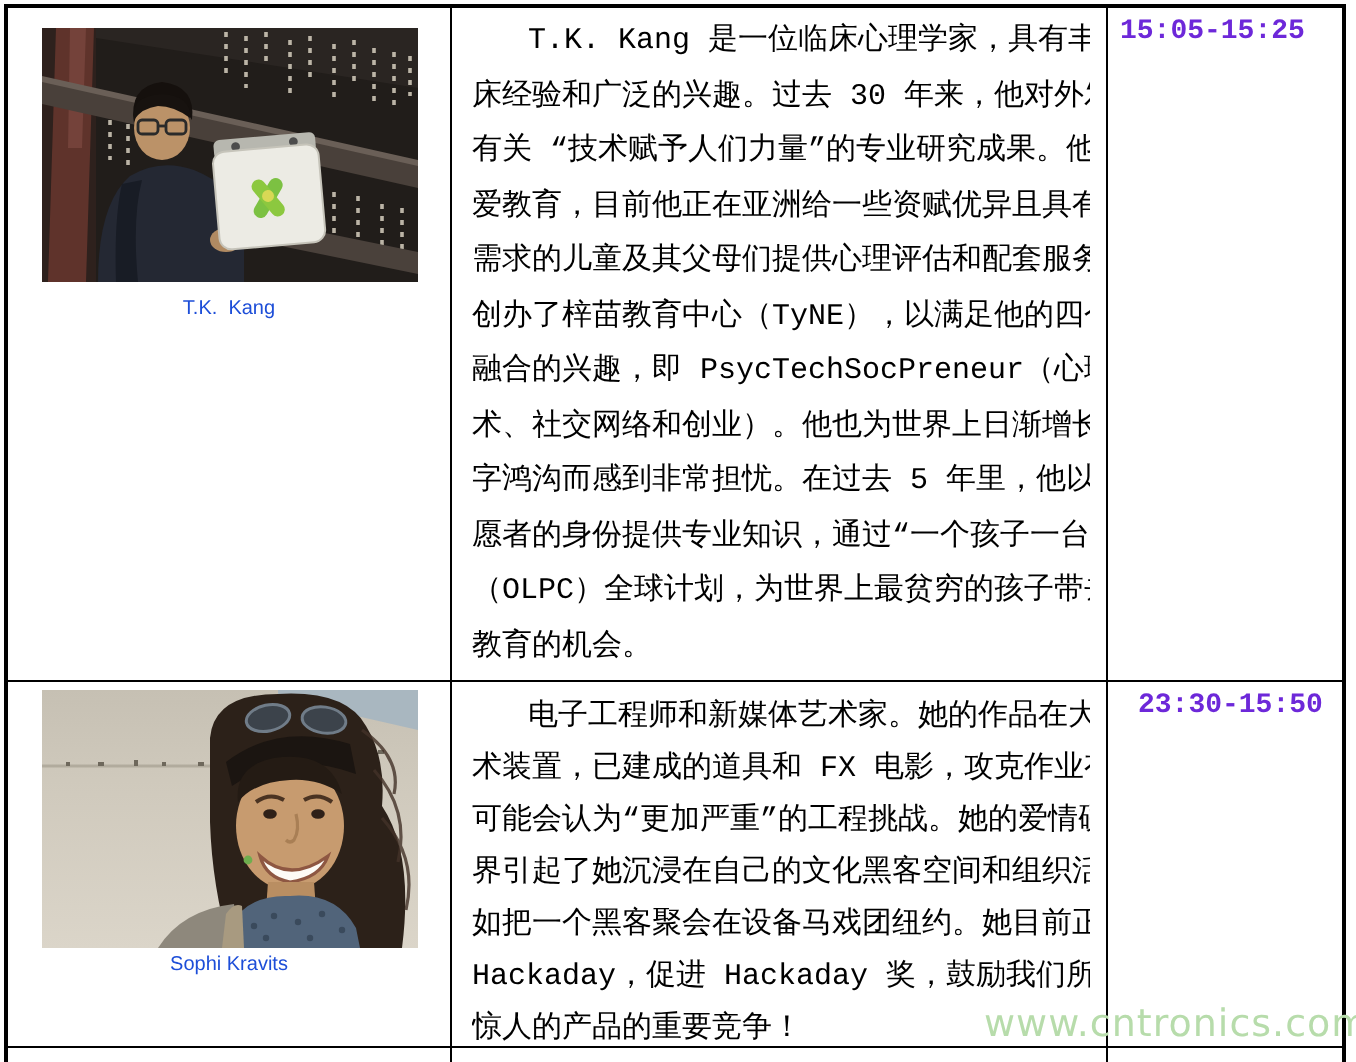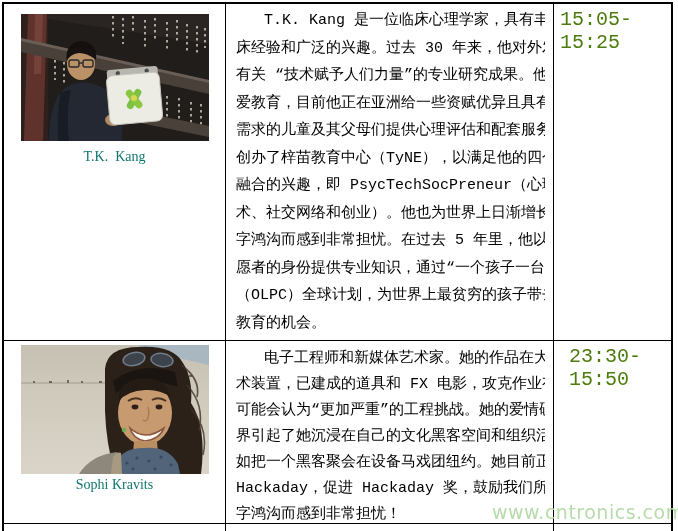--- a/index.html
+++ b/index.html
@@ -8,33 +8,33 @@
   .sched{position:absolute;left:2px;top:2px;width:671px;height:529px;
          border:2px solid #000;border-bottom:none;box-sizing:border-box;
          display:grid;grid-template-columns:222px 328px 1fr;grid-template-rows:337px 183px 1fr;}
   .c{box-sizing:border-box;border-right:1px solid #000;border-bottom:1px solid #000;
      background:#fff;overflow:hidden;}
   .c.lastcol{border-right:none;}
   .c.lastrow{border-bottom:none;}
   .photo-cell{display:flex;flex-direction:column;align-items:center;}
   .photo1{margin-top:10px;width:188px;height:127px;display:block;}
   .photo2{margin-top:4px;width:188px;height:129px;display:block;}
-  .speaker-name{font-family:Liberation Serif, serif;font-size:14px;color:#0f766e;
+  .speaker-name{font-family:Liberation Sans, sans-serif;font-size:10px;color:#1d4ed8;
                 text-align:center;white-space:pre;}
   .name1{margin-top:8px;}
   .name2{margin-top:3px;}
   .bio{padding:3px 8px 0 10px;font-size:15px;color:#000;
        font-family:"Liberation Mono","DejaVu Sans",sans-serif;}
   .bio-r1 .bio-line{line-height:27.5px;}
   .bio-r2{padding-top:5px;}
   .bio-r2 .bio-line{line-height:26px;}
   .bio-line{text-align:justify;text-align-last:justify;white-space:nowrap;overflow:hidden;}
   .bio-line.first{text-indent:28px;}
   .bio-line.short{text-align-last:left;}
-  .time-cell{font-family:"Liberation Mono",monospace;font-size:20px;color:#4d7c0f;}
+  .time-cell{font-family:"Liberation Mono",monospace;font-size:14px;color:#6d28d9;font-weight:bold;}
   .time-r1{padding:4px 0 0 6px;}
   .time-r2{padding:4px 0 0 15px;}
   .watermark{position:absolute;left:492px;top:501px;z-index:5;
              font-family:"DejaVu Sans",sans-serif;font-size:19px;letter-spacing:.5px;
              font-weight:400;}
 </style>
 </head>
 <body>
 
 <div class="page">
@@ -171,21 +171,21 @@
     </div>
 
     <div class="c">
       <div class="bio bio-r2">
         <div class="bio-line first">电子工程师和新媒体艺术家。她的作品在大型艺</div>
         <div class="bio-line">术装置，已建成的道具和 FX 电影，攻克作业有些人</div>
         <div class="bio-line">可能会认为“更加严重”的工程挑战。她的爱情硬件</div>
         <div class="bio-line">界引起了她沉浸在自己的文化黑客空间和组织活动，</div>
         <div class="bio-line">如把一个黑客聚会在设备马戏团纽约。她目前正在为</div>
         <div class="bio-line">Hackaday，促进 Hackaday 奖，鼓励我们所有人做出</div>
-        <div class="bio-line short">字鸿沟而感到非常担忧！</div>
+        <div class="bio-line short">惊人的产品的重要竞争！</div>
       </div>
     </div>
 
     <div class="c lastcol time-cell time-r2">
       <span>23:30-15:50</span>
     </div>
 
     <div class="c lastrow"></div>
     <div class="c lastrow"></div>
     <div class="c lastcol lastrow"></div>

